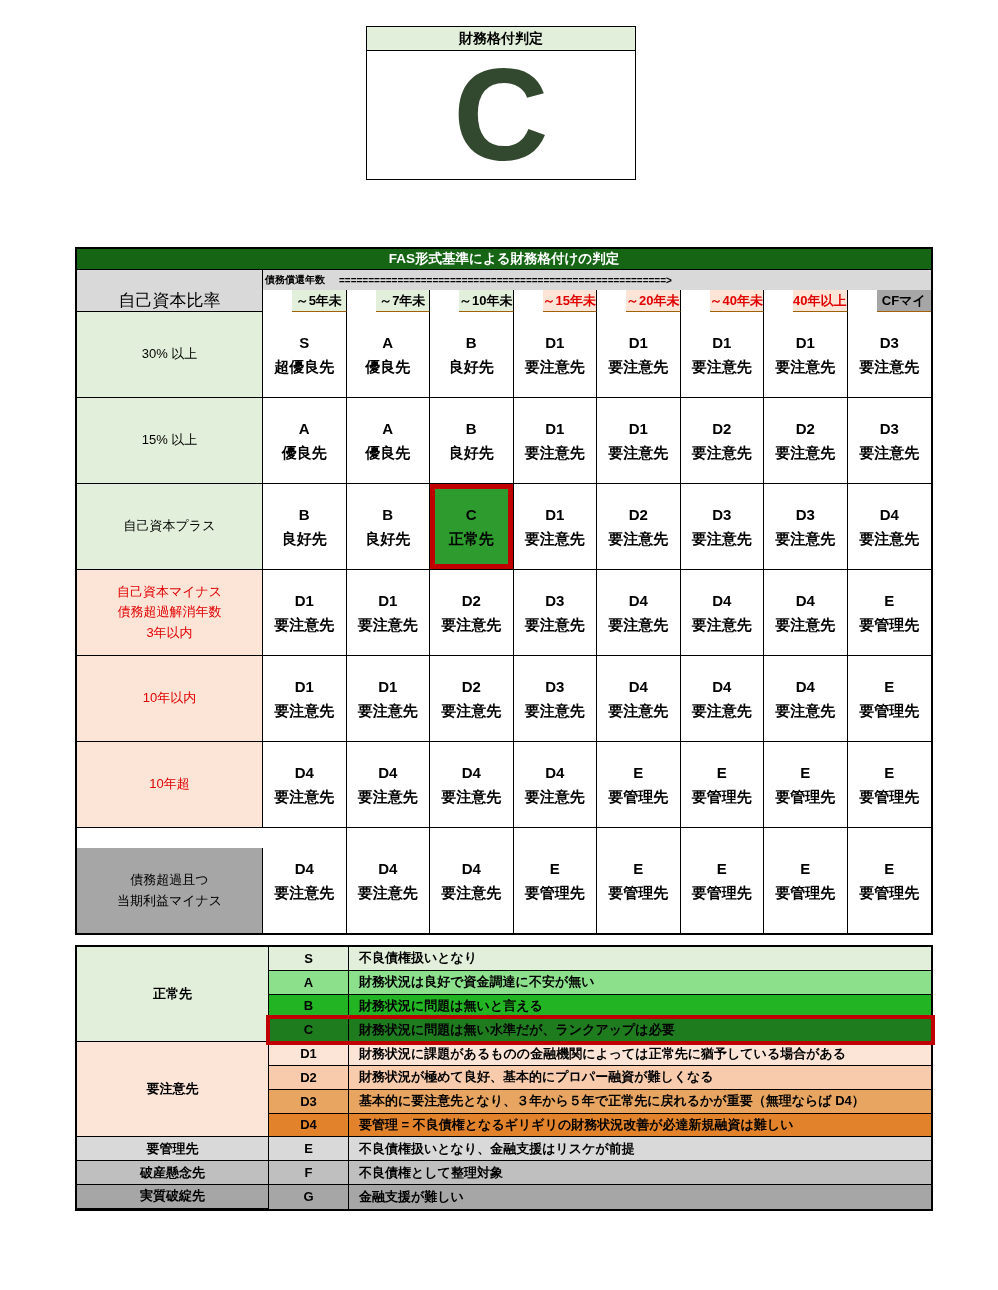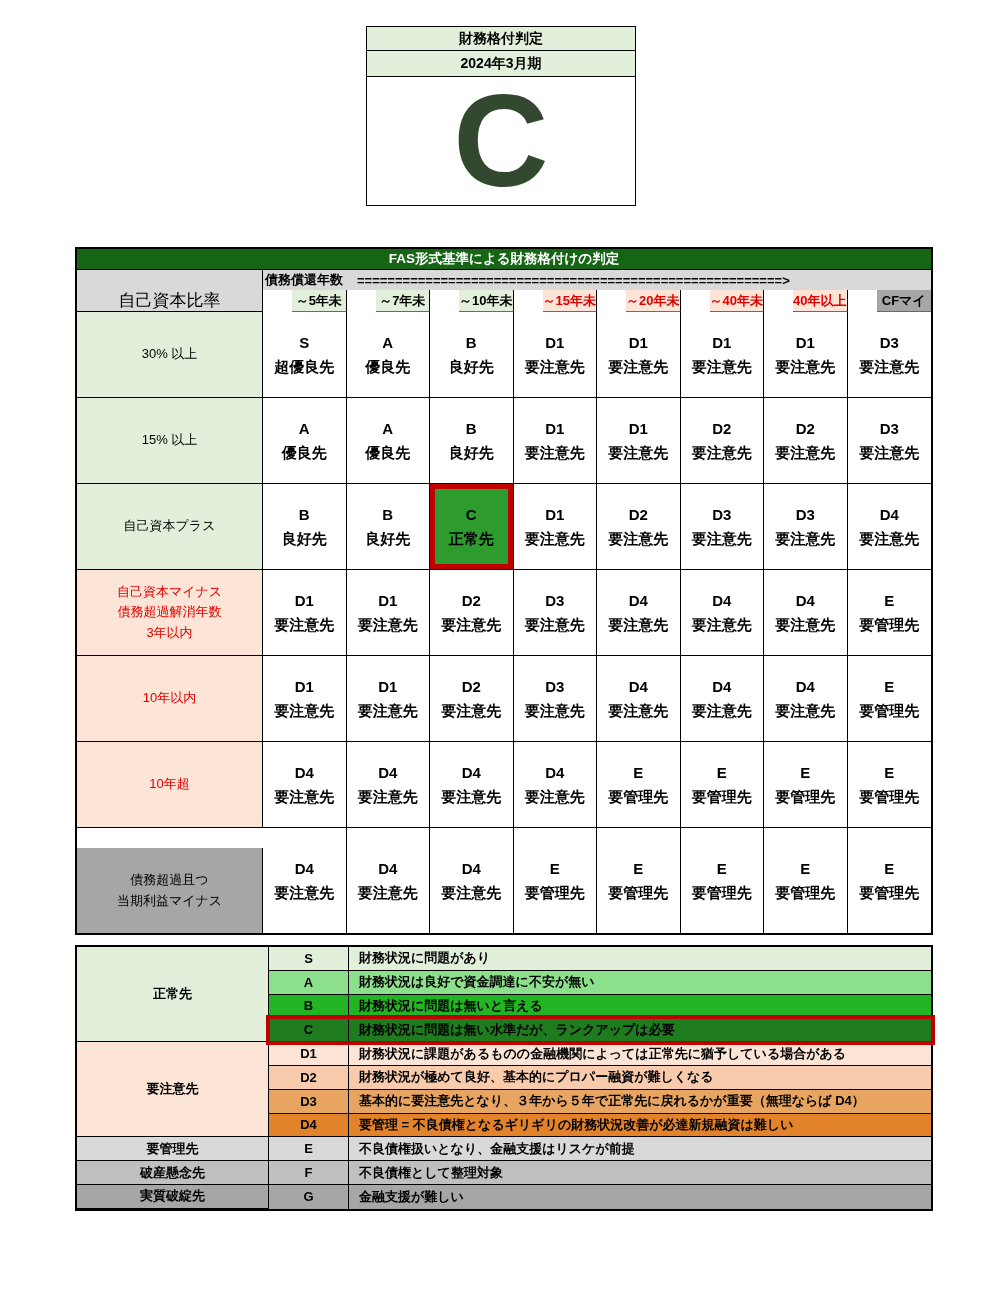--- a/index.html
+++ b/index.html
@@ -14,21 +14,21 @@
   .card-grade{height:128px;display:flex;align-items:center;justify-content:center;
               font-size:132px;font-weight:bold;color:#33492f;line-height:1;}
 
   
   .matrix{position:absolute;left:75px;top:247px;width:858px;border:2px solid #000;
           display:grid;grid-template-columns:186px repeat(8,1fr);box-sizing:border-box;}
   .m-title{grid-column:1 / -1;background:#156515;color:#fff;font-weight:bold;font-size:13.5px;
            text-align:center;line-height:20px;height:20px;border-bottom:1px solid #000;}
   .m-arrow-label{background:#d9d9d9;height:20px;border-right:1px solid #000;}
   .m-arrow{grid-column:2 / -1;background:#d9d9d9;height:20px;display:flex;align-items:center;
-           white-space:nowrap;overflow:hidden;font-size:13px;}
+           white-space:nowrap;overflow:hidden;font-size:10px;}
   .m-arrow .rep{font-weight:bold;padding-left:2px;}
   .m-arrow .arr{font-weight:bold;margin-left:14px;letter-spacing:0;}
   .m-eq{background:#d9d9d9;font-size:17px;text-align:center;line-height:21px;height:21px;
         border-right:1px solid #000;border-bottom:1px solid #000;}
   .m-colhead{font-size:13px;font-weight:bold;text-align:center;line-height:21px;height:21px;
              border-right:1px solid #000;border-bottom:1px solid #a16207;overflow:hidden;margin-left:29px;}
   .m-colhead.last{border-right:none;}
   .m-rowlabel{display:flex;flex-direction:column;align-items:center;justify-content:center;
               font-size:13px;border-right:1px solid #000;border-bottom:1px solid #000;
               text-align:left;line-height:1.55;}
@@ -57,21 +57,20 @@
   .l-ring{position:absolute;left:189px;top:68px;width:669px;height:30px;
           border:4px solid #c00000;box-sizing:border-box;pointer-events:none;}
 </style>
 </head>
 <body>
 
 <div id="page">
 
   <div class="card">
     <div class="card-row">財務格付判定</div>
-    <div class="card-row period">2024年3月期</div>
     <div class="card-grade">C</div>
   </div>
 
   <div class="matrix" id="matrix">
     <div class="m-title">FAS形式基準による財務格付けの判定</div>
     <div class="m-arrow-label bg-gray-a"></div>
     <div class="m-arrow">
       <span class="rep">債務償還年数</span>
       <span class="arr">========================================================&gt;</span>
     </div>
@@ -332,21 +331,21 @@
       <div class="m-cell lastcol lastrow">
         <div class="">E</div>
         <div class="">要管理先</div>
       </div>
     </div>
 
   <div class="legend" id="legend">
 
   <div class="l-cat" style="grid-row: span 4; background: rgb(226, 239, 218);">正常先</div>
       <div class="l-grade" style="background: rgb(226, 239, 218);">S</div>
-      <div class="l-desc" style="background: rgb(226, 239, 218);">財務状況に問題があり</div>
+      <div class="l-desc" style="background: rgb(226, 239, 218);">不良債権扱いとなり</div>
       <div class="l-grade" style="background: rgb(140, 224, 140);">A</div>
       <div class="l-desc" style="background: rgb(140, 224, 140);">財務状況は良好で資金調達に不安が無い</div>
       <div class="l-grade" style="background: rgb(34, 180, 34);">B</div>
       <div class="l-desc" style="background: rgb(34, 180, 34);">財務状況に問題は無いと言える</div>
       <div class="l-grade" style="background: rgb(30, 123, 30);">C</div>
       <div class="l-desc" style="background: rgb(30, 123, 30);">財務状況に問題は無い水準だが、ランクアップは必要</div>
       <div class="l-cat" style="grid-row: span 4; background: rgb(252, 228, 214);">要注意先</div>
       <div class="l-grade" style="background: rgb(252, 228, 214);">D1</div>
       <div class="l-desc" style="background: rgb(252, 228, 214);">財務状況に課題があるものの金融機関によっては正常先に猶予している場合がある</div>
       <div class="l-grade" style="background: rgb(248, 203, 173);">D2</div>

